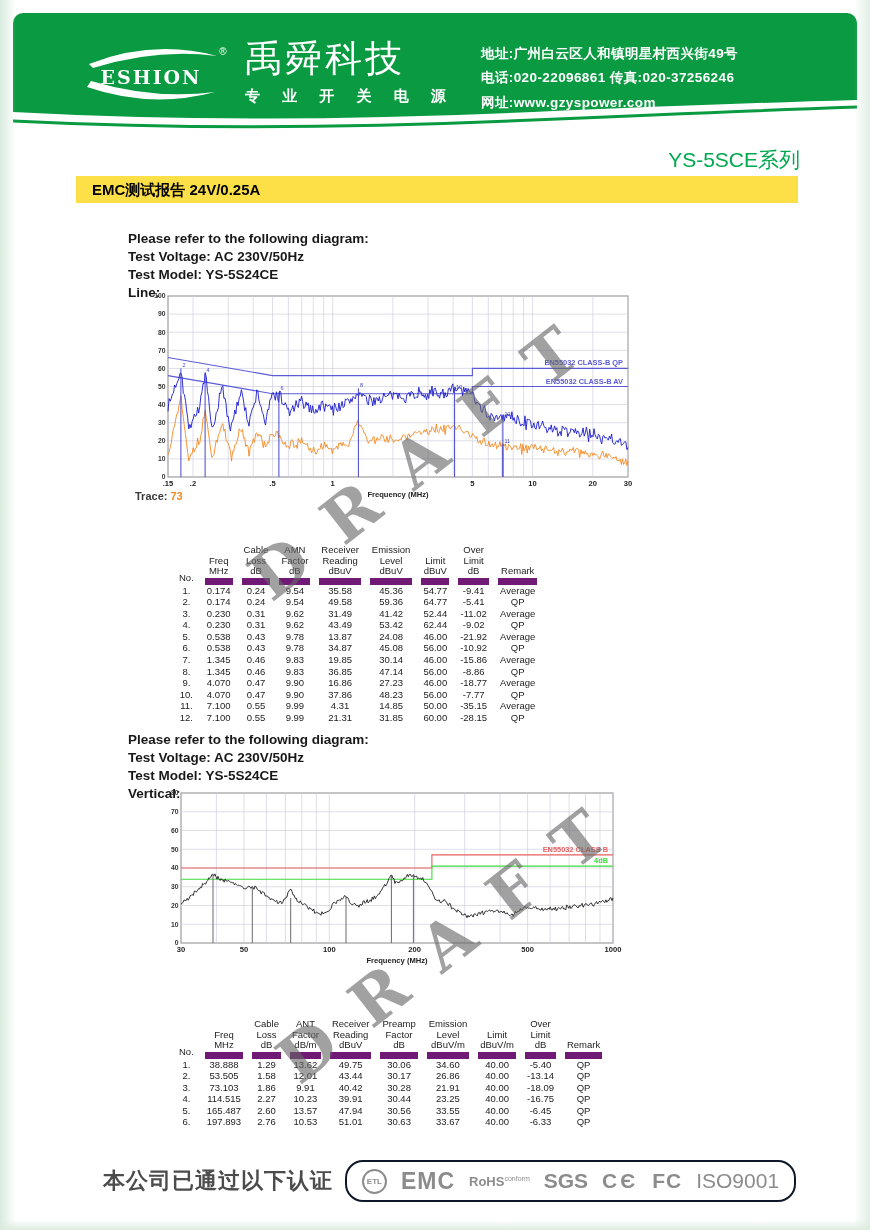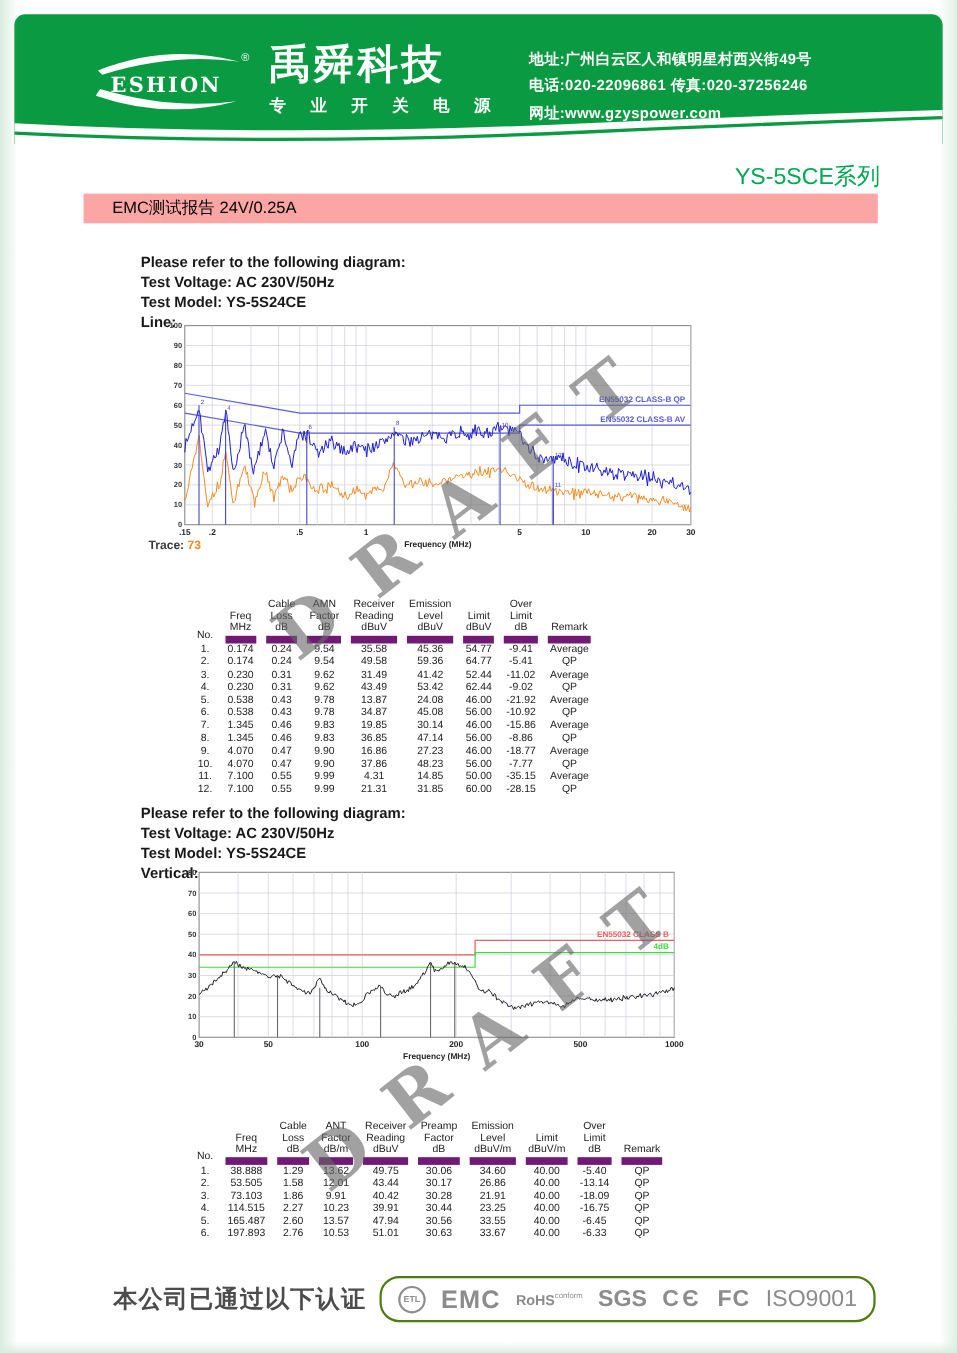--- a/index.html
+++ b/index.html
@@ -10,29 +10,29 @@
   .edge.left{left:0;background:linear-gradient(to right,rgba(186,219,196,.55),rgba(255,255,255,0));}
   .edge.right{right:0;background:linear-gradient(to left,rgba(186,219,196,.45),rgba(255,255,255,0));}
   .bottom-strip{position:absolute;left:0;right:0;bottom:0;height:10px;
          background:linear-gradient(to bottom,rgba(255,255,255,0),#ddecdf);z-index:6;}
 
   
   header{position:absolute;left:13px;right:13px;top:13px;height:118px;background:#0a9a41;
          border-radius:10px 10px 0 0;z-index:2;}
   .logo-svg{position:absolute;left:68px;top:24px;}
   .brand-block{position:absolute;left:232px;top:26px;color:#fff;}
-  .brand{font-size:37px;font-weight:700;letter-spacing:3px;line-height:1.1;}
+  .brand{font-size:37px;font-weight:400;letter-spacing:3px;line-height:1.1;}
   .slogan{margin-top:7px;font-size:15px;font-weight:bold;letter-spacing:9px;}
   .contact{position:absolute;left:468px;top:29px;color:#ffffff;font-size:13.5px;font-weight:bold;
            line-height:1.8;letter-spacing:.4px;}
   .swoosh{position:absolute;left:0;bottom:-1px;width:100%;height:34px;}
 
   .series-title{position:absolute;top:146px;right:70px;font-size:21px;font-weight:normal;color:#00a94f;z-index:3;}
-  .section-bar{position:absolute;left:76px;top:176px;width:722px;height:27px;background:#fca5a5;
-               color:#000;font-size:15px;font-weight:normal;line-height:27px;padding-left:26px;box-sizing:border-box;}
+  .section-bar{position:absolute;left:76px;top:176px;width:722px;height:27px;background:#fde047;
+               color:#000;font-size:15px;font-weight:bold;line-height:27px;padding-left:16px;box-sizing:border-box;}
 
   .intro{position:absolute;left:128px;font-size:13.5px;font-weight:bold;color:#181818;line-height:18px;}
   .intro1{top:230px;} .intro2{top:731px;}
 
   .chart{position:absolute;z-index:1;}
   .chart1{left:146px;top:292px;} .chart2{left:158px;top:788px;}
   .trace-note{position:absolute;left:135px;top:490px;font-size:11px;font-weight:bold;color:#3a3a3a;z-index:2;}
   .trace-note .orange{color:#f5891f;}
 
   .dtable{position:absolute;z-index:1;}
@@ -44,21 +44,21 @@
   table.dt td{font-size:9.5px;line-height:11.6px;text-align:center;color:#222;padding:0 2px;}
 
   .watermark{position:absolute;font-family:"DejaVu Serif",serif;font-weight:bold;
       color:rgba(104,104,104,.62);font-size:64px;letter-spacing:36px;transform:rotate(-38deg);
       z-index:5;pointer-events:none;white-space:nowrap;}
   .wm1{left:212px;top:415px;} .wm2{left:240px;top:898px;}
 
   footer{position:absolute;left:0;right:0;top:1160px;display:flex;justify-content:center;
          align-items:center;gap:12px;z-index:2;padding-left:29px;}
   .cert-text{font-size:22px;font-weight:bold;color:#4c4c4c;letter-spacing:1px;}
-  .cert-box{display:inline-flex;align-items:center;gap:14px;border:2px solid #4d7c0f;
+  .cert-box{display:inline-flex;align-items:center;gap:14px;border:2px solid #0f172a;
             border-radius:18px;padding:3px 15px;color:#8c8c8c;height:32px;}
   .etl{width:25px;height:25px;border:2px solid #8c8c8c;border-radius:50%;display:inline-flex;
        align-items:center;justify-content:center;font-size:8px;font-weight:bold;box-sizing:border-box;}
   .emc{font-size:23px;font-weight:900;letter-spacing:1px;}
   .rohs{display:inline-flex;flex-direction:row;align-items:flex-start;line-height:1;}
   .rohs b{font-size:13px;} .rohs i{font-size:7px;font-style:normal;}
   .sgs{font-size:21px;font-weight:900;}
   .ce{font-size:21px;font-weight:bold;letter-spacing:3px;}
   .fcc{font-size:21px;font-weight:900;letter-spacing:1px;}
   .iso{font-size:21px;}

